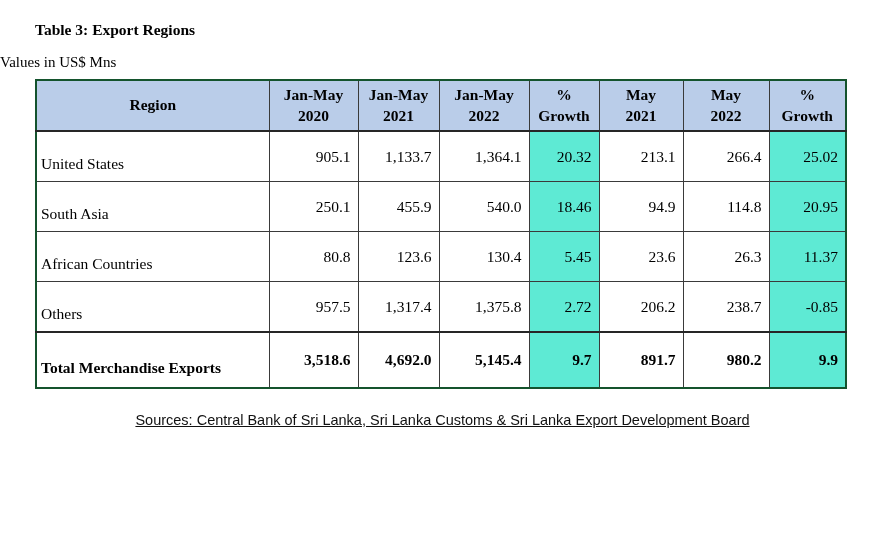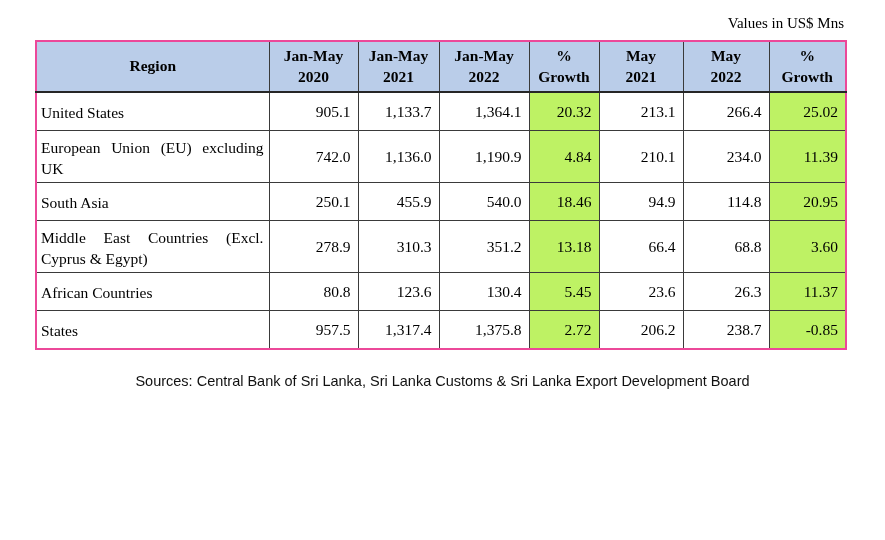--- a/index.html
+++ b/index.html
@@ -10,76 +10,77 @@
     color: #000;
     overflow: hidden;
   }
   .title {
     font-weight: bold;
     font-size: 15.5px;
     margin: 21px 0 0 35px;
   }
   .units {
     font-size: 15px;
-    text-align: right;
     margin: 15px 41px 8px 0;
   }
   table.export {
     border-collapse: collapse;
     table-layout: fixed;
     width: 810px;
     margin-left: 35px;
-    border: 2px solid #ec4899;
+    border: 2px solid #14532d;
   }
   table.export th, table.export td {
     border: 1px solid #3a3a3a;
     font-size: 15.5px;
     vertical-align: middle;
     overflow: hidden;
   }
   table.export th {
     background: #bacde9;
     font-weight: bold;
     text-align: center;
     white-space: pre-line;
     line-height: 1.35;
     height: 45px;
     padding: 2px 2px;
     border-bottom: 2px solid #262626;
   }
   td.region {
     text-align: justify;
-    padding: 6px 5px 2px 4px;
+    padding: 18px 5px 2px 4px;
     line-height: 1.35;
   }
   td.num {
     text-align: right;
     padding: 2px 7px 2px 2px;
   }
   td { height: 29px; }
   tr.tall td { height: 43px; }
-  .growth { background: #bef264; }
+  .growth { background: #5eead4; }
   tr.total td {
     font-weight: bold;
     border-top: 2px solid #262626;
     height: 34px;
   }
   .source {
     font-family: "Liberation Sans", "DejaVu Sans", sans-serif;
     font-size: 14.5px;
     text-align: center;
     margin-top: 23px;
     color: #111;
+    text-decoration: underline;
   }
 </style>
 </head>
 <body>
 
 <div class="page">
 
+  <div class="title">Table 3: Export Regions</div>
 
   <div class="units">Values in US$ Mns</div>
 
   <table class="export">
     <colgroup>
       <col style="width:233px">
         <col style="width:89px">
         <col style="width:81px">
         <col style="width:90px">
       <col style="width:70px">
@@ -110,68 +111,58 @@
       <tr>
         <td class="region">United States</td>
         <td class="num">905.1</td>
         <td class="num">1,133.7</td>
         <td class="num">1,364.1</td>
         <td class="num growth">20.32</td>
         <td class="num">213.1</td>
         <td class="num">266.4</td>
         <td class="num growth">25.02</td>
       </tr>
-      <tr class="tall">
-        <td class="region">European Union (EU) excluding UK</td>
-        <td class="num">742.0</td>
-        <td class="num">1,136.0</td>
-        <td class="num">1,190.9</td>
-        <td class="num growth">4.84</td>
-        <td class="num">210.1</td>
-        <td class="num">234.0</td>
-        <td class="num growth">11.39</td>
-      </tr>
       <tr>
         <td class="region">South Asia</td>
         <td class="num">250.1</td>
         <td class="num">455.9</td>
         <td class="num">540.0</td>
         <td class="num growth">18.46</td>
         <td class="num">94.9</td>
         <td class="num">114.8</td>
         <td class="num growth">20.95</td>
-      </tr>
-      <tr class="tall">
-        <td class="region">Middle East Countries (Excl. Cyprus &amp; Egypt)</td>
-        <td class="num">278.9</td>
-        <td class="num">310.3</td>
-        <td class="num">351.2</td>
-        <td class="num growth">13.18</td>
-        <td class="num">66.4</td>
-        <td class="num">68.8</td>
-        <td class="num growth">3.60</td>
       </tr>
       <tr>
         <td class="region">African Countries</td>
         <td class="num">80.8</td>
         <td class="num">123.6</td>
         <td class="num">130.4</td>
         <td class="num growth">5.45</td>
         <td class="num">23.6</td>
         <td class="num">26.3</td>
         <td class="num growth">11.37</td>
       </tr>
       <tr>
-        <td class="region">States</td>
+        <td class="region">Others</td>
         <td class="num">957.5</td>
         <td class="num">1,317.4</td>
         <td class="num">1,375.8</td>
         <td class="num growth">2.72</td>
         <td class="num">206.2</td>
         <td class="num">238.7</td>
         <td class="num growth">-0.85</td>
+      </tr>
+      <tr class="total">
+        <td class="region">Total Merchandise Exports</td>
+        <td class="num">3,518.6</td>
+        <td class="num">4,692.0</td>
+        <td class="num">5,145.4</td>
+        <td class="num growth">9.7</td>
+        <td class="num">891.7</td>
+        <td class="num">980.2</td>
+        <td class="num growth">9.9</td>
       </tr>
     </tbody>
   </table>
 
   <div class="source">Sources: Central Bank of Sri Lanka, Sri Lanka Customs &amp; Sri Lanka Export Development Board</div>
 
 </div>
 
 </body></html>

